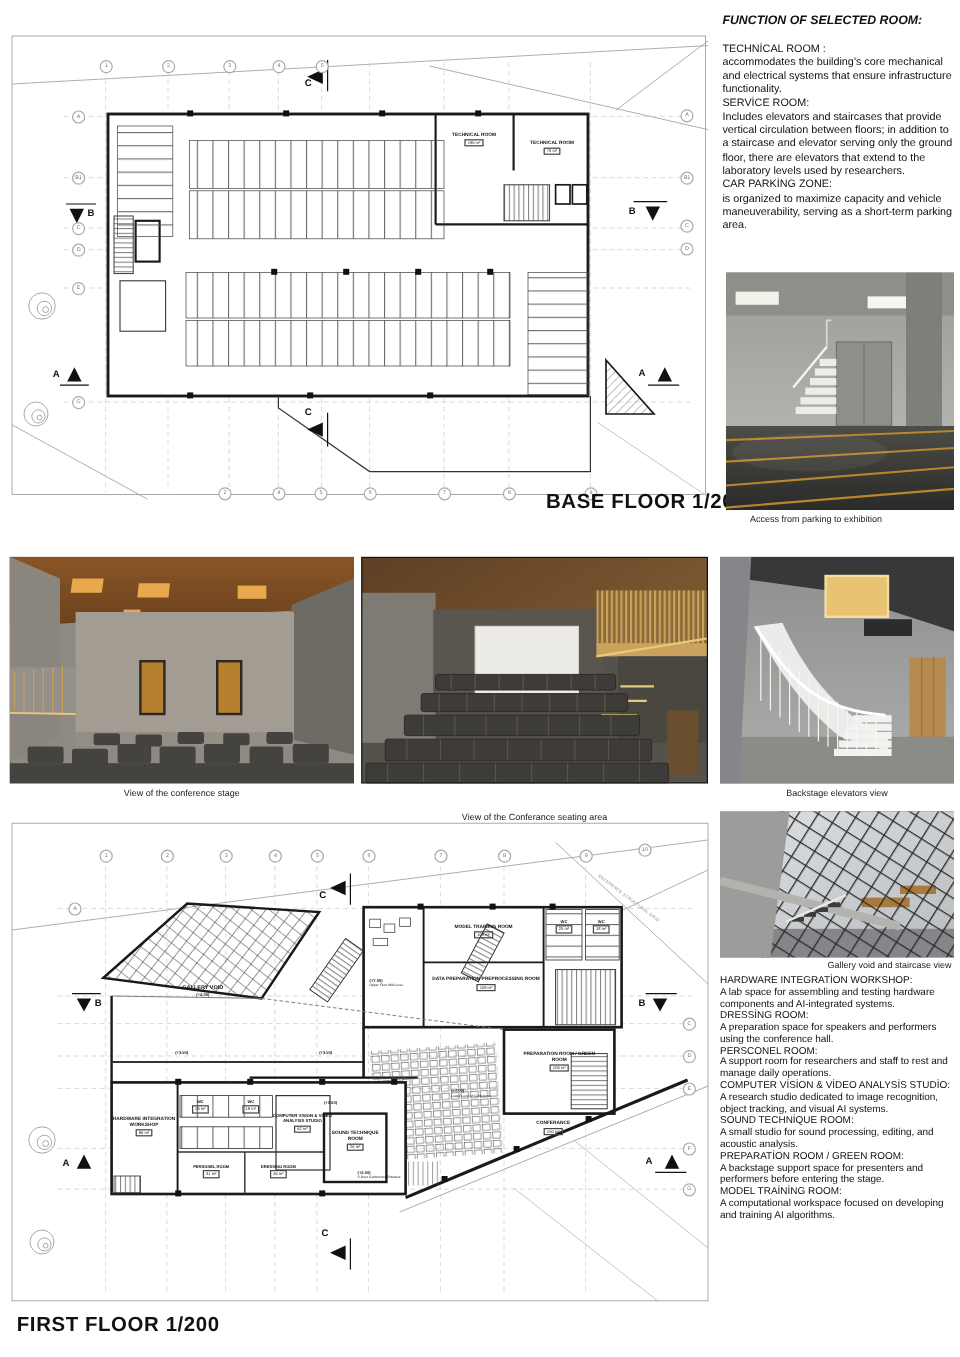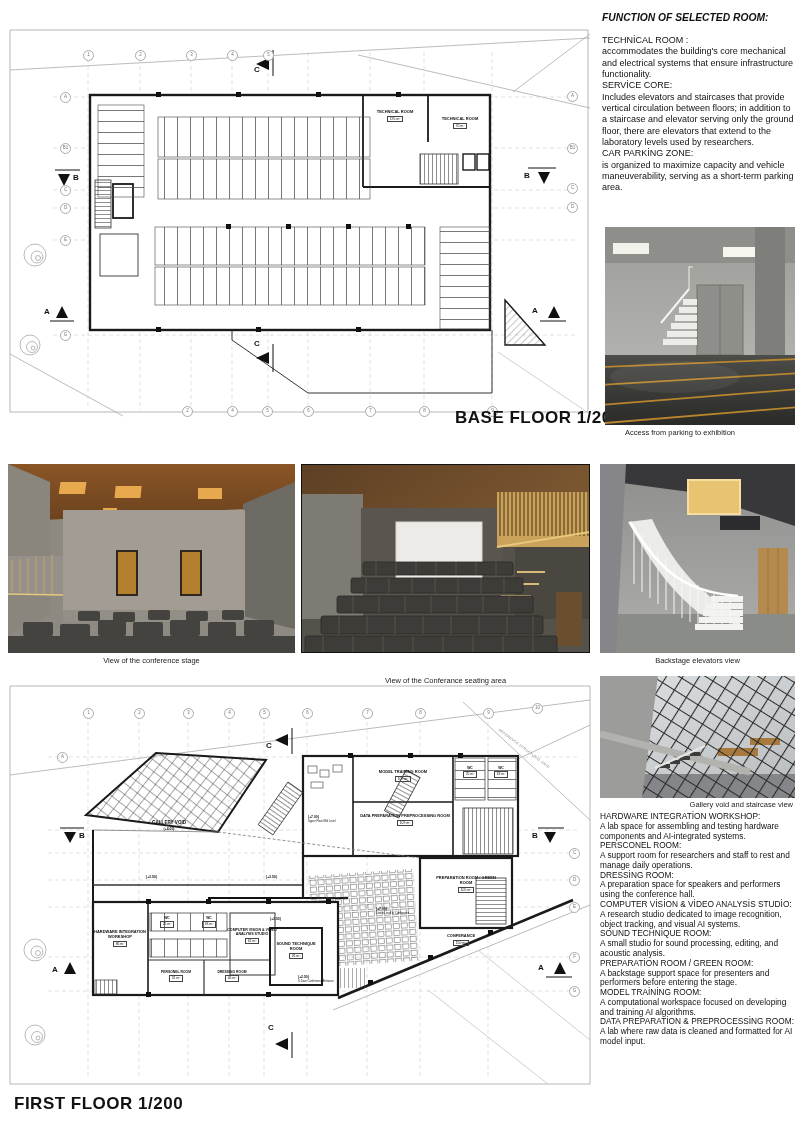--- a/index.html
+++ b/index.html
@@ -181,21 +181,21 @@
   </div>
   <div class="sheet-title" style="left:455px;top:408px;">BASE FLOOR 1/200</div>
 
   <div class="col col-top" style="left:602px;top:12px;width:194px;">
     <p class="fn-heading">FUNCTION OF SELECTED ROOM:</p>
     <div class="sec">
       <span class="t">TECHNİCAL ROOM :</span><br>
       <span>accommodates the building's core mechanical and electrical systems that ensure infrastructure functionality.</span>
     </div>
     <div class="sec">
-      <span class="t">SERVİCE CORE:</span><br>
+      <span class="t">SERVİCE ROOM:</span><br>
       <span>Includes elevators and staircases that provide vertical circulation between floors; in addition to a staircase and elevator serving only the ground floor, there are elevators that extend to the laboratory levels used by researchers.</span>
     </div>
     <div class="sec">
       <span class="t">CAR PARKİNG ZONE:</span><br>
       <span>is organized to maximize capacity and vehicle maneuverability, serving as a short-term parking area.</span>
     </div>
   </div>
 
   <div class="photo" style="left:605px;top:227px;width:190px;height:198px;">
     <svg width="190" height="198" viewBox="0 0 190 198">
@@ -444,27 +444,26 @@
           <rect x="80" y="80" width="10" height="4"></rect>
           <rect x="90" y="76" width="10" height="4"></rect>
       </g>
       <path d="M55,92 L105,70" stroke="#e8e8e6" stroke-width="2"></path>
     </svg>
   </div>
   <div class="caption" style="left:600px;top:800px;width:193px;text-align:right;">Gallery void and staircase view</div>
 
   <div class="col col-bot" style="left:600px;top:812px;width:196px;">
     <div class="sec"><span class="t">HARDWARE INTEGRATİON WORKSHOP:</span><br><span>A lab space for assembling and testing hardware components and AI-integrated systems.</span></div>
+    <div class="sec"><span class="t">DRESSİNG ROOM:</span><br><span>A preparation space for speakers and performers using the conference hall.</span></div>
     <div class="sec"><span class="t">PERSCONEL ROOM:</span><br><span>A support room for researchers and staff to rest and manage daily operations.</span></div>
-    <div class="sec"><span class="t">DRESSİNG ROOM:</span><br><span>A preparation space for speakers and performers using the conference hall.</span></div>
     <div class="sec"><span class="t">COMPUTER VİSİON &amp; VİDEO ANALYSİS STUDİO:</span><br><span>A research studio dedicated to image recognition, object tracking, and visual AI systems.</span></div>
     <div class="sec"><span class="t">SOUND TECHNİQUE ROOM:</span><br><span>A small studio for sound processing, editing, and acoustic analysis.</span></div>
     <div class="sec"><span class="t">PREPARATİON ROOM / GREEN ROOM:</span><br><span>A backstage support space for presenters and performers before entering the stage.</span></div>
     <div class="sec"><span class="t">MODEL TRAİNİNG ROOM:</span><br><span>A computational workspace focused on developing and training AI algorithms.</span></div>
-    <div class="sec"><span class="t">DATA PREPARATİON &amp; PREPROCESSİNG ROOM:</span><br><span>A lab where raw data is cleaned and formatted for AI model input.</span></div>
   </div>
 
   <div class="plan" style="left:8px;top:680px;width:584px;height:410px;">
     <svg width="584" height="410" viewBox="0 0 584 410">
       <defs>
         <pattern id="fStallV" width="13" height="13" patternUnits="userSpaceOnUse">
             <path d="M0.5,0V13" stroke="#555" stroke-width="0.8"></path>
           </pattern>
         <pattern id="fStallH" width="11" height="9" patternUnits="userSpaceOnUse">
             <path d="M0,0.5H11" stroke="#555" stroke-width="0.8"></path>

